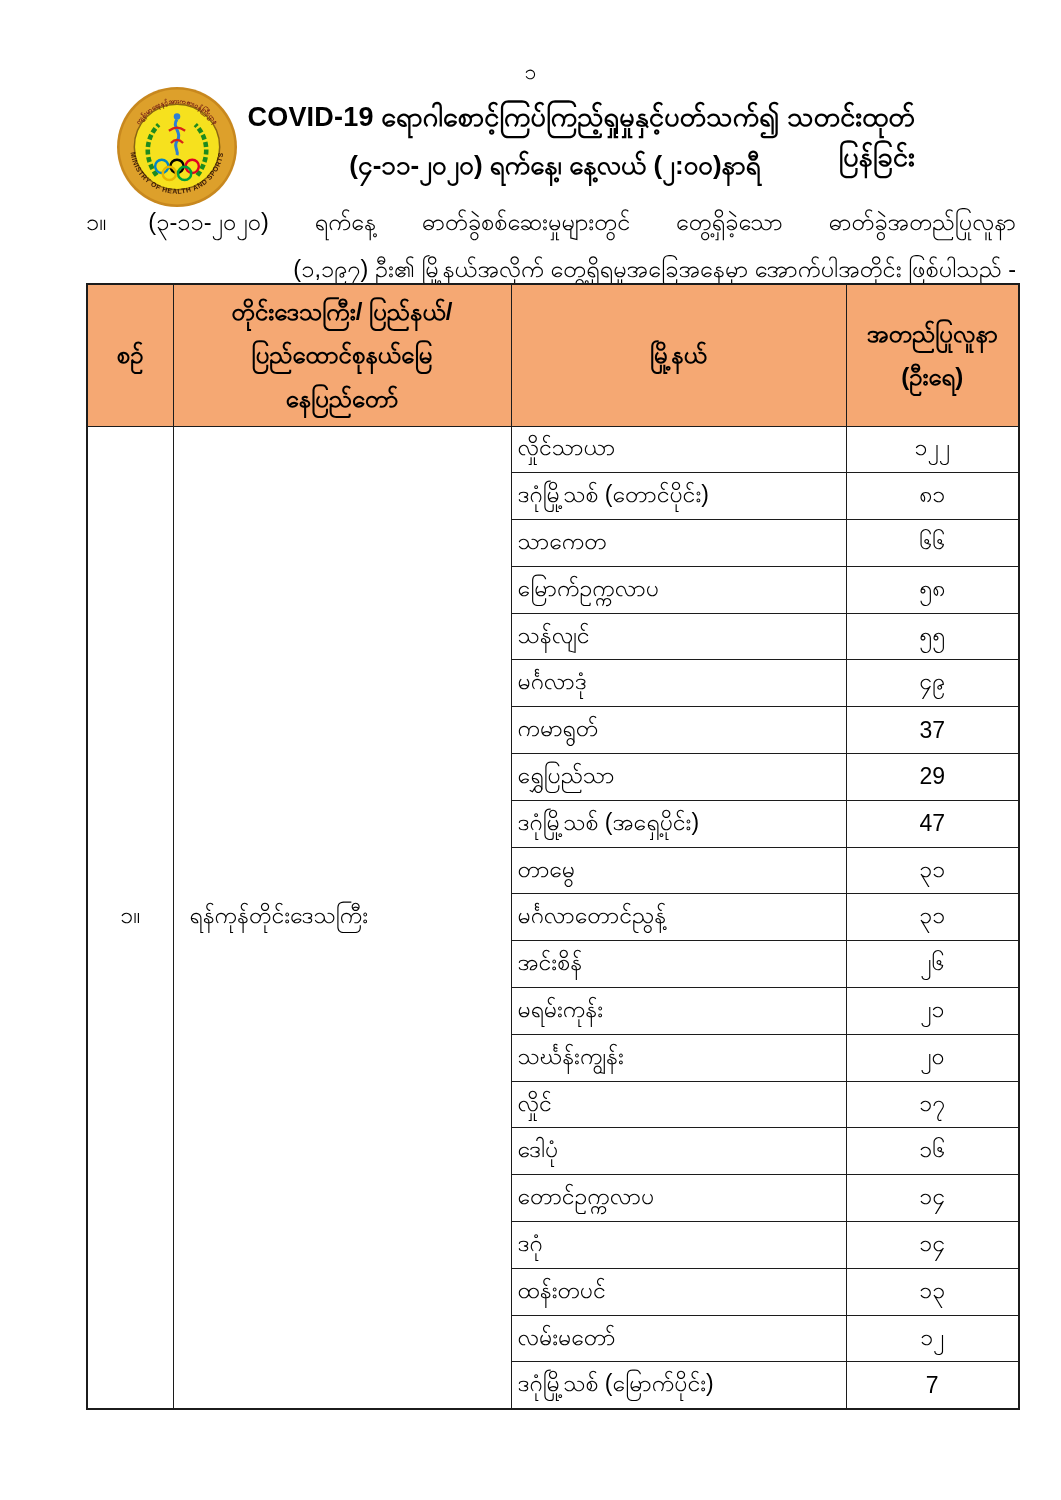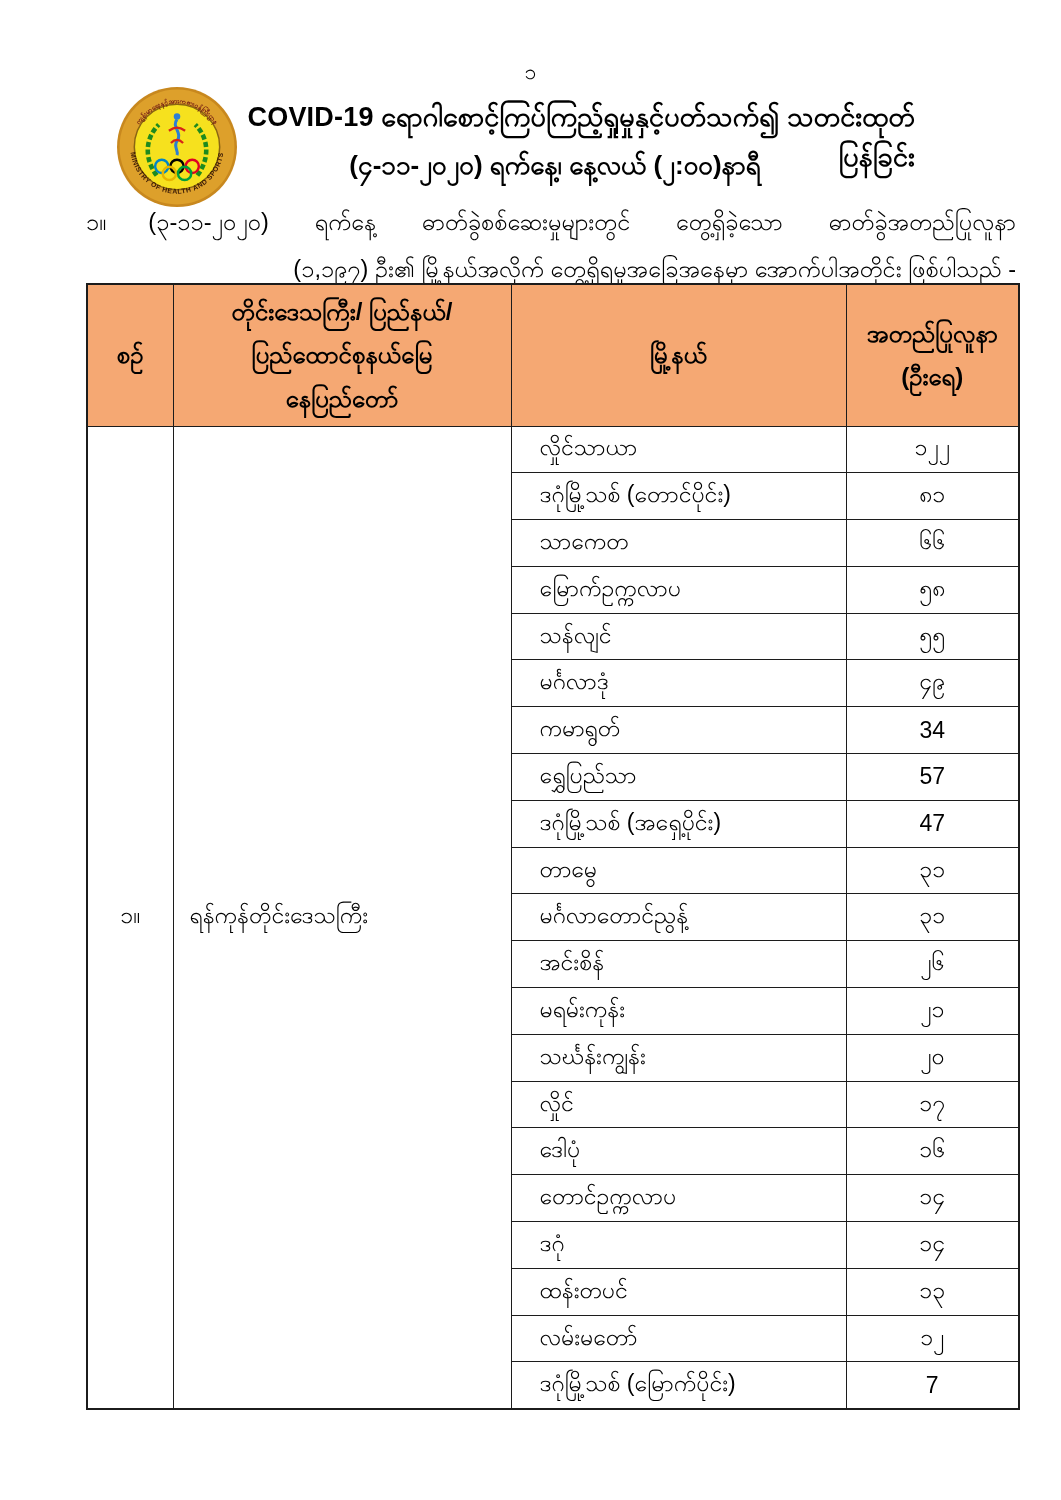--- a/index.html
+++ b/index.html
@@ -47,21 +47,21 @@
   table.cases thead tr { height:142px; }
   table.cases th {
     background:#F5A873;
     font-weight:bold; font-size:24px; text-align:center; vertical-align:middle;
     white-space:pre-line; line-height:1.82; padding:0 4px;
   }
   table.cases tbody tr { height:46.8px; }
   table.cases td { font-size:23px; vertical-align:middle; }
   td.serial { text-align:center; }
   td.region { padding-left:16px; font-size:23.5px; }
-  td.tw     { padding-left:28px; }
+  td.tw     { padding-left:6px; }
   td.num    { text-align:center; }
 </style>
 </head>
 <body>
 
 <div class="page">
 
   <div class="page-number">၁</div>
 
   <svg class="seal" viewBox="0 0 120 120">
@@ -147,25 +147,25 @@
       <tr>
           <td class="tw">သန်လျင်</td>
           <td class="num">၅၅</td>
         </tr>
       <tr>
           <td class="tw">မင်္ဂလာဒုံ</td>
           <td class="num">၄၉</td>
         </tr>
       <tr>
           <td class="tw">ကမာရွတ်</td>
-          <td class="num">34</td>
+          <td class="num">37</td>
         </tr>
       <tr>
           <td class="tw">ရွှေပြည်သာ</td>
-          <td class="num">57</td>
+          <td class="num">29</td>
         </tr>
       <tr>
           <td class="tw">ဒဂုံမြို့သစ် (အရှေ့ပိုင်း)</td>
           <td class="num">47</td>
         </tr>
       <tr>
           <td class="tw">တာမွေ</td>
           <td class="num">၃၁</td>
         </tr>
       <tr>

